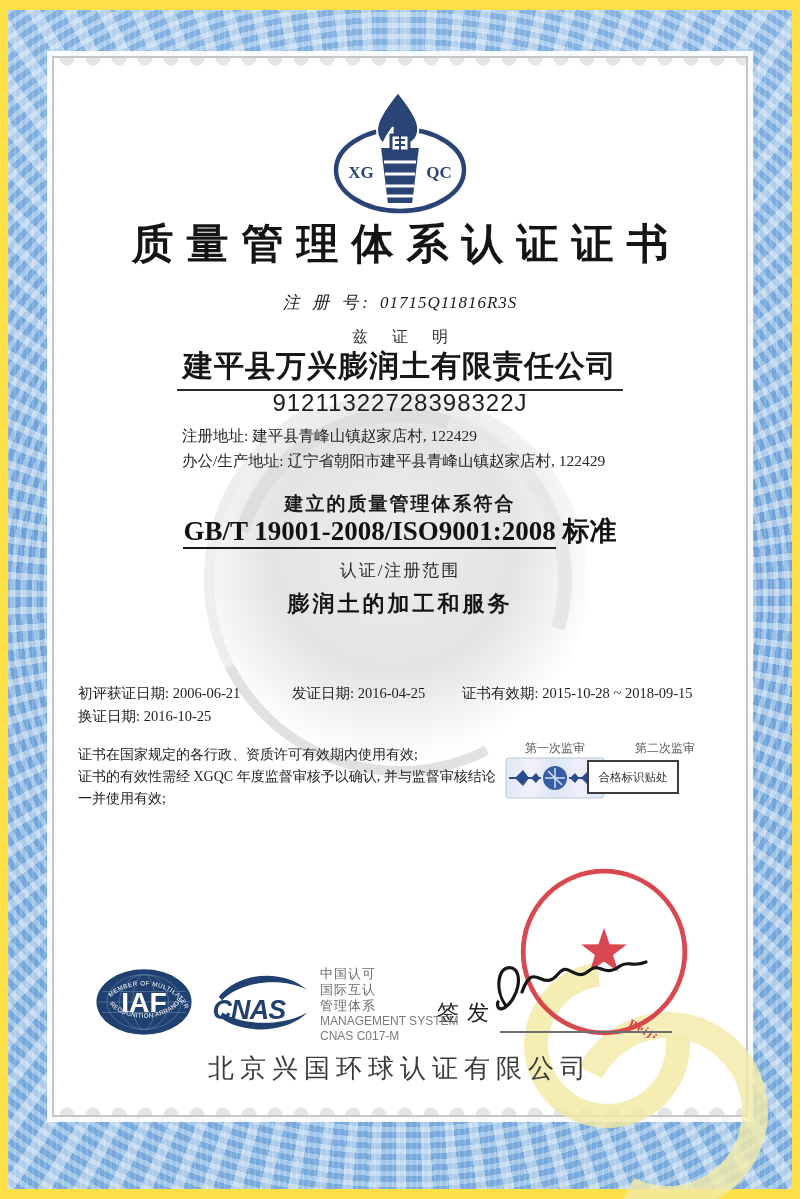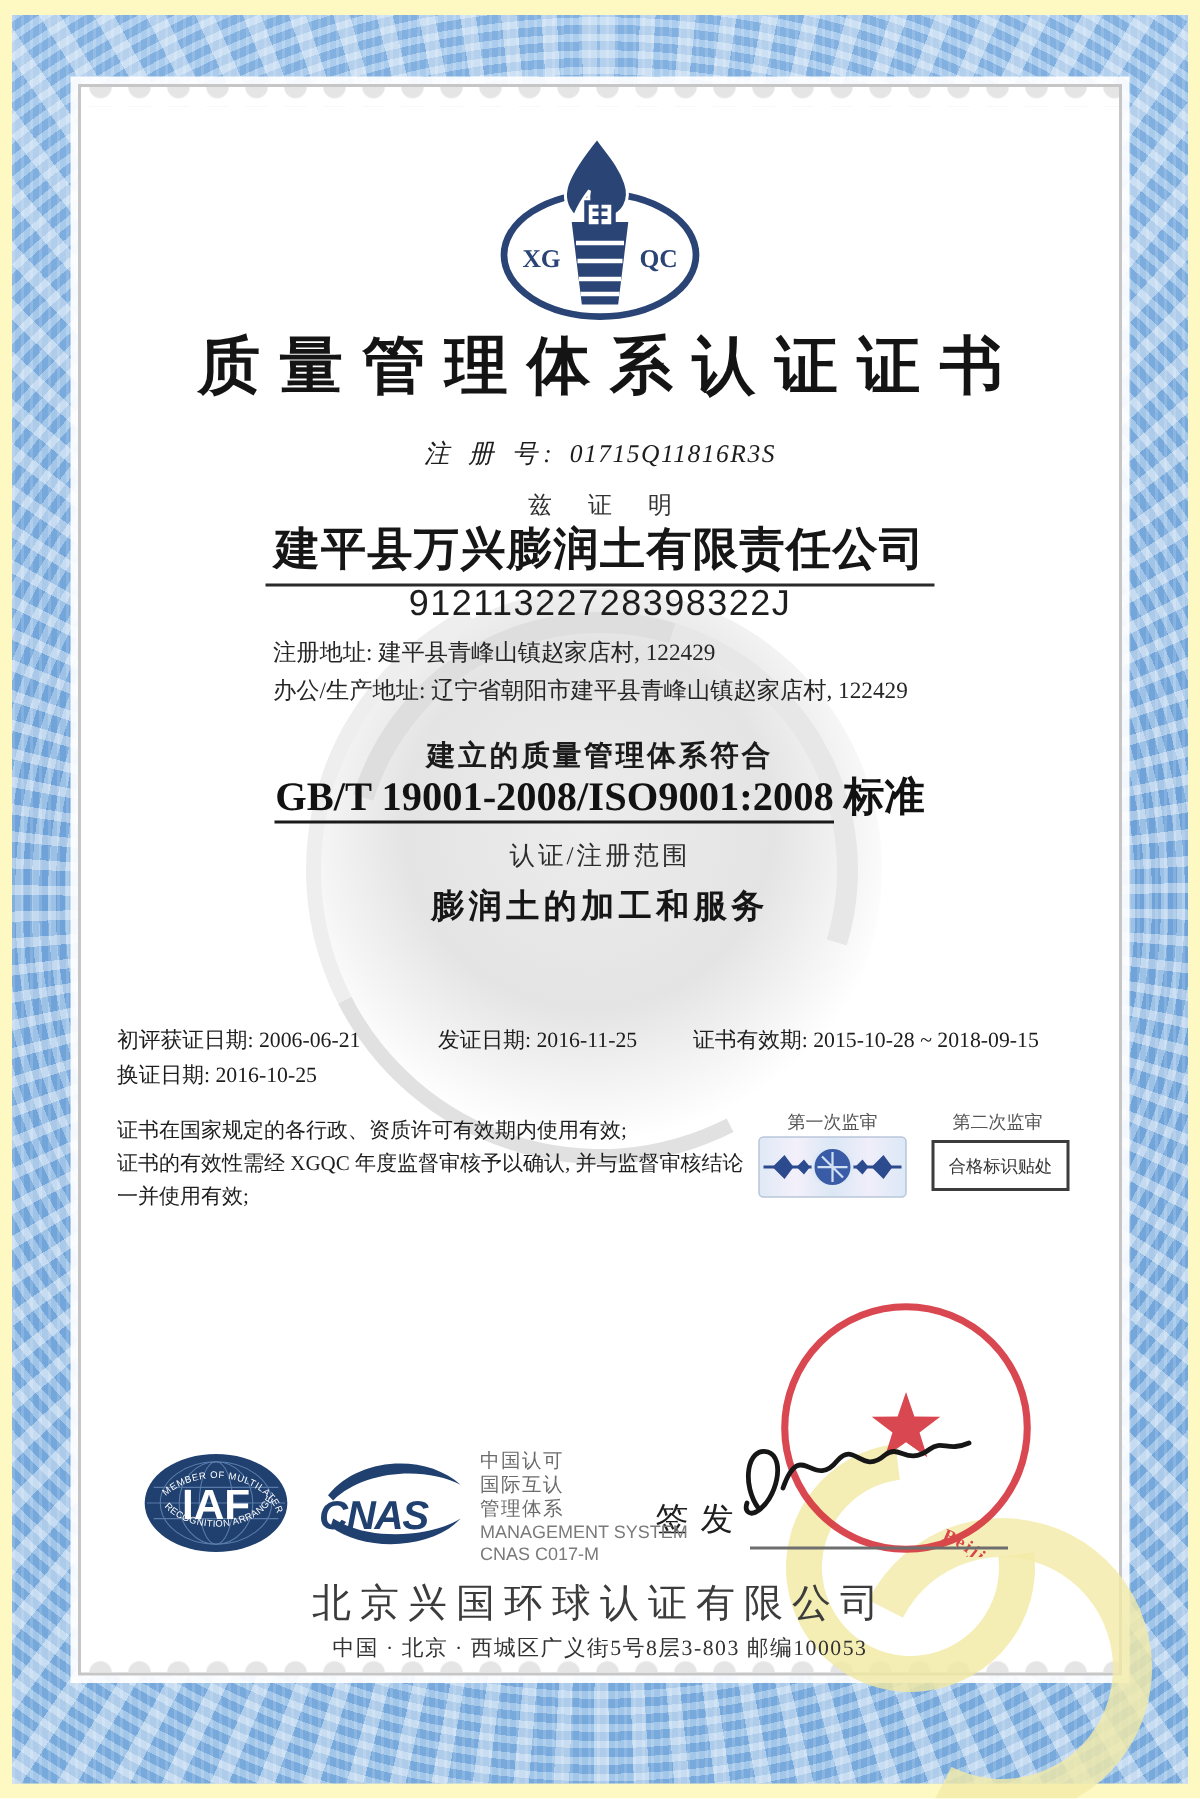--- a/index.html
+++ b/index.html
@@ -1,16 +1,16 @@
 <!DOCTYPE html>
 <html><head>
 <meta charset="utf-8">
 <style>
   html,body { margin:0; padding:0; background:#ffffff; }
-  .page { position:relative; width:800px; height:1199px; background:#fef9c3; overflow:hidden;
+  .page { position:relative; width:800px; height:1199px; background:#fde047; overflow:hidden;
           font-family:"Liberation Serif", serif; color:#222; }
 
   
   .frame { position:absolute; left:8px; top:10px; right:8px; bottom:10px;
     background:
       repeating-conic-gradient(from 0deg at 50% 50%, rgba(255,255,255,.40) 0 1deg, rgba(255,255,255,0) 1deg 2.6deg),
       repeating-radial-gradient(circle at 50% 50%, rgba(255,255,255,.28) 0 5px, rgba(80,130,195,.16) 5px 11px),
       repeating-linear-gradient(90deg, rgba(255,255,255,.18) 0 2px, rgba(255,255,255,0) 2px 6px),
       linear-gradient(180deg,#8cbae6 0%,#74a8dc 45%,#7fb1e1 100%);
   }
@@ -62,21 +62,21 @@
   .d3 { left:462px; top:684px; }
   .d4 { left:78px;  top:707px;text-align:center; }
 
   .validity { left:78px; top:744px; width:448px; font-size:14px; line-height:1.58; color:#1e1e1e; }
   .url { font-weight:700; text-decoration:underline; }
 
   .audit-label { top:740px; font-size:12px; color:#555; text-align:center; }
   .a1 { left:505px; width:100px; }
   .a2 { left:618px; width:94px; }
   .holo { left:505px; top:757px; width:100px; height:42px; }
-  .audit-box { left:621px; top:760px; width:88px; height:30px; border:2px solid #3c3c3c; background:#fff;
+  .audit-box { left:587px; top:760px; width:88px; height:30px; border:2px solid #3c3c3c; background:#fff;
                display:flex; align-items:center; justify-content:center; font-size:11.5px; color:#333; }
 
   .stamp { left:518px; top:866px; width:172px; height:172px; opacity:.9; }
   .signature { left:478px; top:938px; width:212px; height:96px; }
   .sign-label { left:437px; top:998px; font-size:22px; letter-spacing:8px; color:#1f1f1f; }
   .sign-line { left:500px; top:1031px; width:172px; height:2px; background:#6e6e6e; }
 
   .iaf { left:92px; top:961px; width:104px; height:82px; }
   .cnas { left:210px; top:964px; width:104px; height:76px; }
   .cnas-text { left:320px; top:966px; line-height:1.24; }
@@ -133,21 +133,21 @@
     </div>
 
     <div class="c ctr conform">建立的质量管理体系符合</div>
     <div class="c ctr standard-line">
       <span class="std-code">GB/T 19001-2008/ISO9001:2008</span><span> 标准</span>
     </div>
     <div class="c ctr scope-label">认证/注册范围</div>
     <div class="c ctr scope-value sans">膨润土的加工和服务</div>
 
     <div class="c dateitem d1">初评获证日期: 2006-06-21</div>
-    <div class="c dateitem d2">发证日期: 2016-11-25</div>
+    <div class="c dateitem d2">发证日期: 2016-04-25</div>
     <div class="c dateitem d3">证书有效期: 2015-10-28 ~ 2018-09-15</div>
     <div class="c dateitem d4">换证日期: 2016-10-25</div>
 
     <div class="c validity">
       <div>证书在国家规定的各行政、资质许可有效期内使用有效;</div>
       <div>证书的有效性需经 XGQC 年度监督审核予以确认, 并与监督审核结论</div>
       <div>一并使用有效;</div>
     </div>
 
     <div class="c audit-label a1">第一次监审</div>
@@ -224,16 +224,15 @@
 
     <div class="c cnas-text">
       <div class="zh">中国认可</div>
       <div class="zh">国际互认</div>
       <div class="zh">管理体系</div>
       <div class="en">MANAGEMENT SYSTEM</div>
       <div class="en">CNAS C017-M</div>
     </div>
 
     <div class="c ctr issuer-name">北京兴国环球认证有限公司</div>
-    <div class="c ctr issuer-addr">中国 · 北京 · 西城区广义街5号8层3-803 邮编100053</div>
 
   </div>
 </div>
 
 </body></html>

